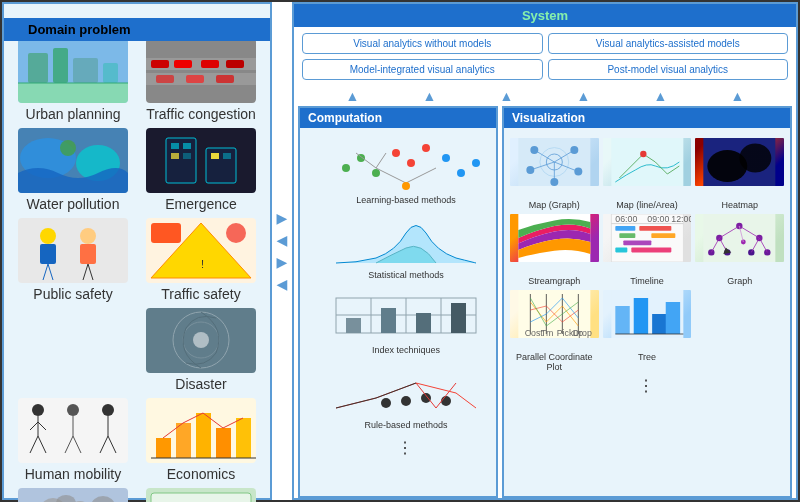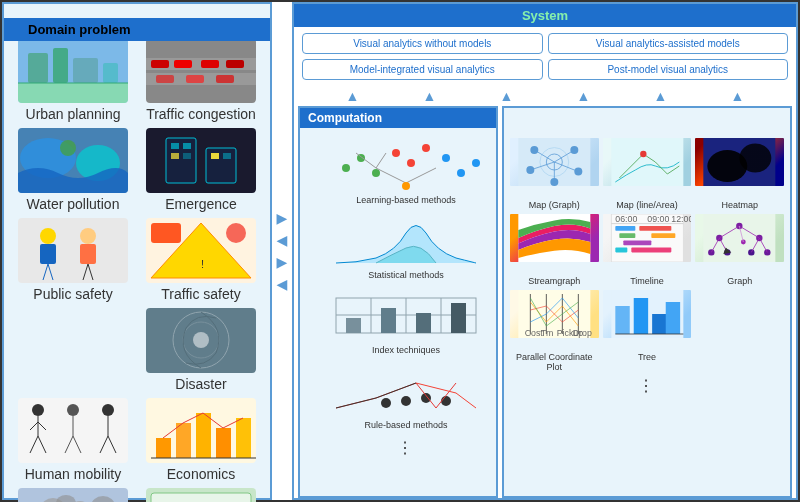--- a/index.html
+++ b/index.html
@@ -534,20 +534,21 @@
               <polyline points="90,20 110,45 130,20" fill="none" stroke="#e53935" strokewidth="2"></polyline>
             </svg>
             <span class="comp-label">Rule-based methods</span>
           </div>
 
           <div class="comp-dots">⋮</div>
         </div>
       </div>
 
       <div class="viz-panel">
+        <div class="viz-header">Visualization</div>
         <div class="viz-grid">
 
           <div class="viz-item">
             <div class="viz-img viz-img-graph">
               <svg width="100%" height="100%" viewBox="0 0 90 60">
                 <rect width="90" height="60" fill="#d6eaf8"></rect>
                 <circle cx="45" cy="30" r="10" fill="none" stroke="#5b9bd5" strokewidth="2"></circle>
                 <circle cx="45" cy="30" r="18" fill="none" stroke="#aed6f1" strokewidth="1.5"></circle>
                 <circle cx="20" cy="15" r="5" fill="#5b9bd5"></circle>
                 <circle cx="70" cy="15" r="5" fill="#5b9bd5"></circle>

